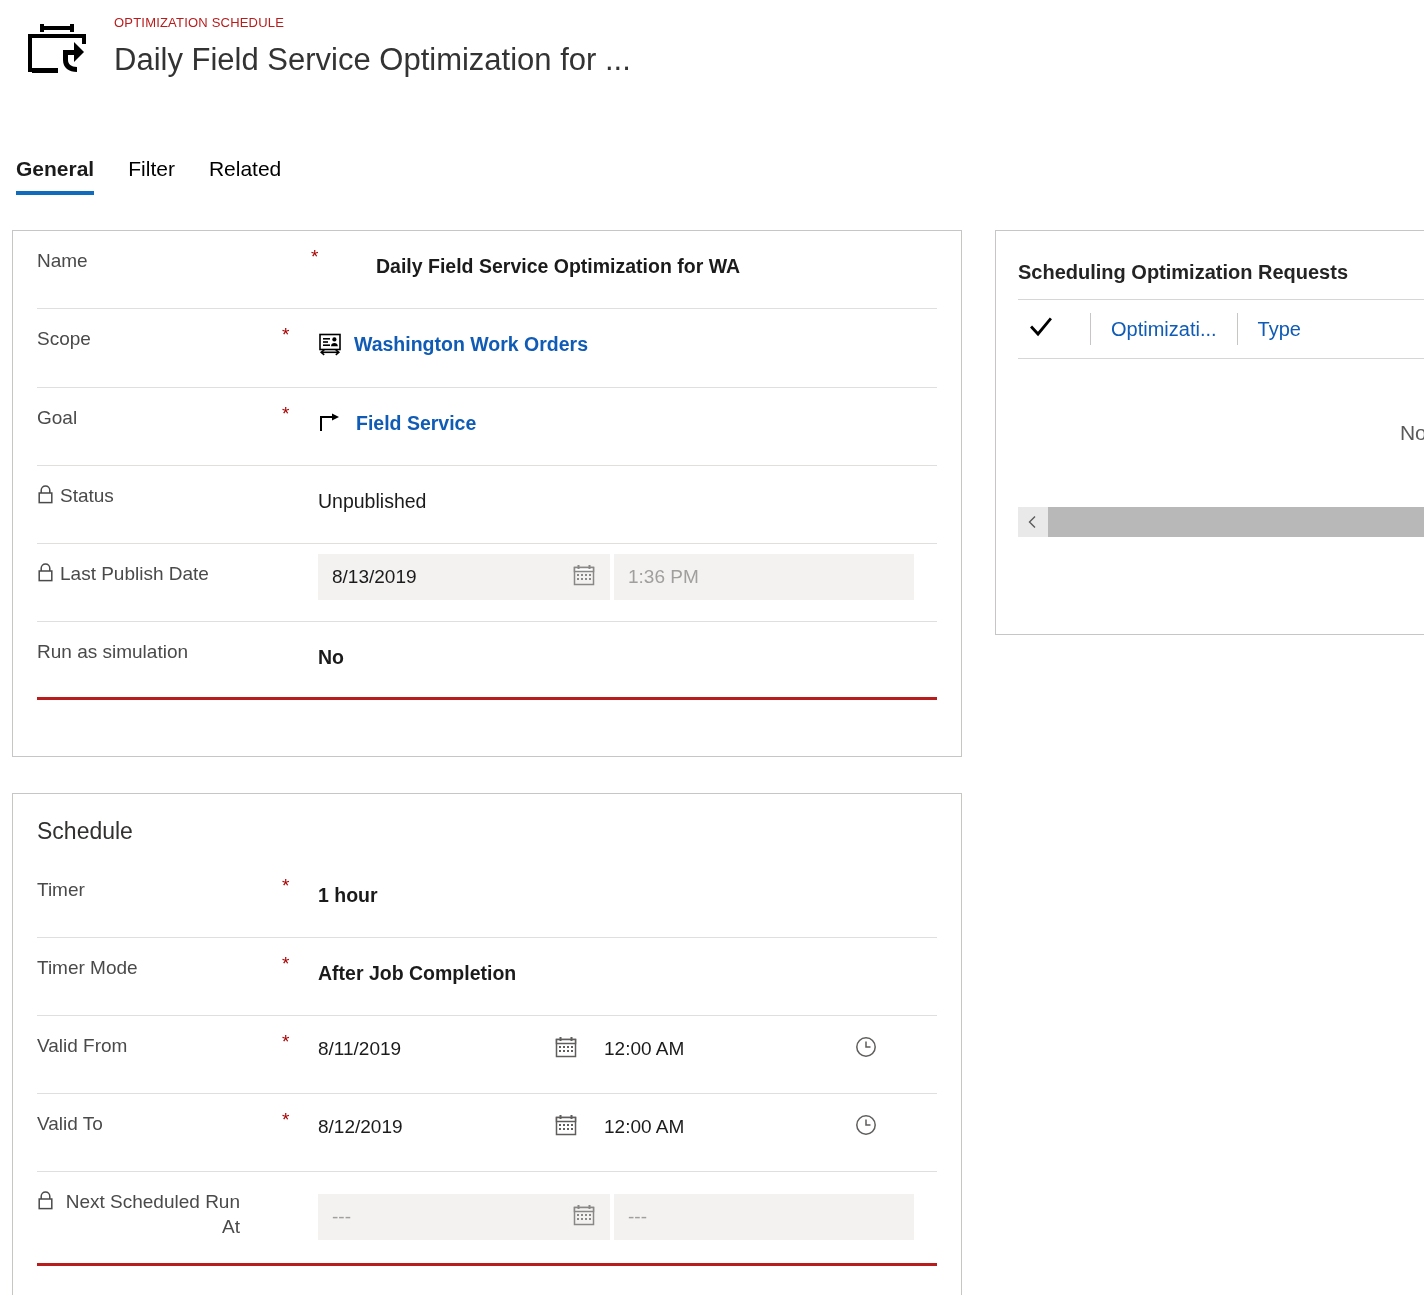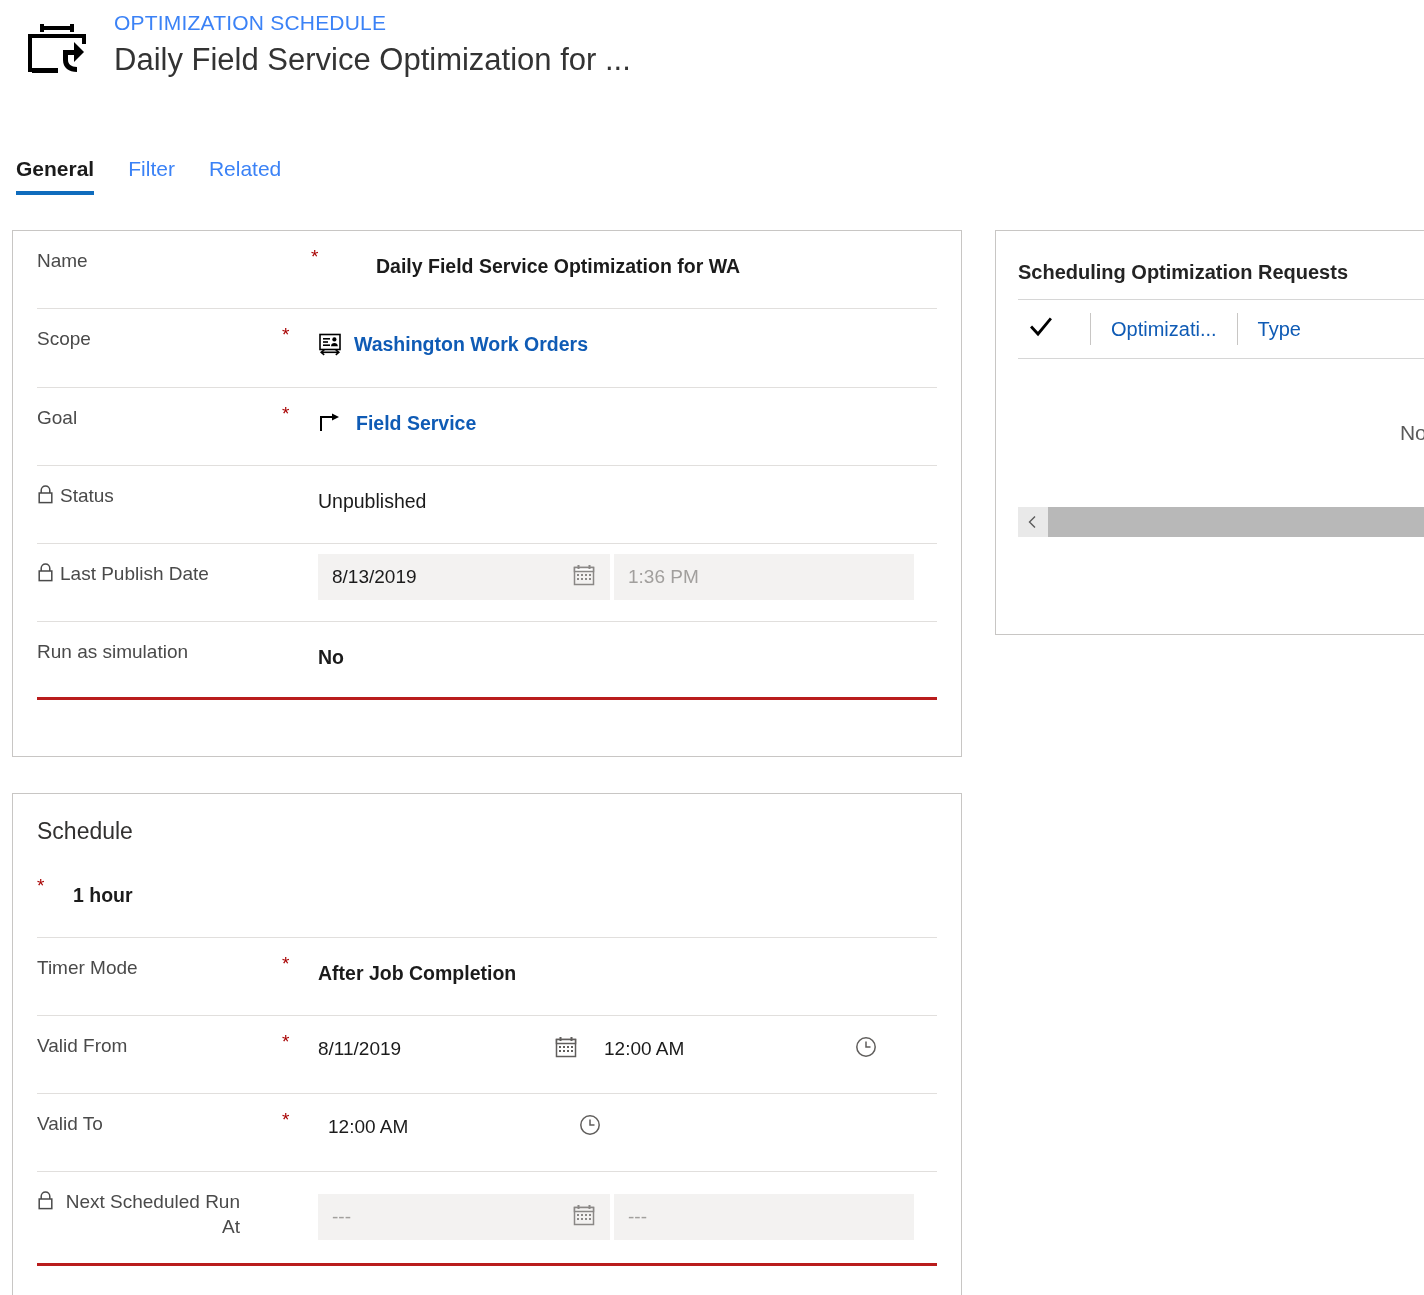--- a/index.html
+++ b/index.html
@@ -12,32 +12,32 @@
     overflow: hidden;
   }
 
   
   .header { position: absolute; left: 0; top: 0; width: 1424px; height: 120px; }
   .header-icon {
     position: absolute; left: 18px; top: 18px; width: 78px; height: 62px;
   }
   .header-text { position: absolute; left: 114px; top: 12px; }
   .entity-type {
-    font-size: 21px; color: #3b82f6; letter-spacing: .2px;
+    font-size: 13px; color: #b91c1c; letter-spacing: .2px;
     line-height: 22px; font-weight: 400;
   }
   .record-title {
     font-size: 31px; color: #333333; font-weight: 400;
     line-height: 44px; margin-top: 4px; white-space: nowrap;
   }
 
   
   .tabs { position: absolute; left: 16px; top: 155px; height: 46px; }
   .tab {
-    display: inline-block; font-size: 21px; color: #3b82f6;
+    display: inline-block; font-size: 21px; color: #000000;
     padding: 0 0 12px 0; margin-right: 34px; position: relative; cursor: pointer;
     line-height: 28px;
   }
   .tab.active { font-weight: 700; color: #1b1b1b; }
   .tab.active::after {
     content: ""; position: absolute; left: 0; right: 0; bottom: 0;
     height: 4px; background: #0f6cbd;
   }
   .tab.active { background-image: none; }
 
@@ -256,20 +256,21 @@
     <div class="f-label">Run as simulation</div>
     <div class="req-star"></div>
     <div class="f-value">No</div>
   </div>
 </div>
 
 <div class="card" id="schedule-card">
   <div class="section-title">Schedule</div>
 
   <div class="field-row" style="height:78px;">
+    <div class="f-label">Timer</div>
     <div class="req-star">*</div>
     <div class="f-value">1 hour</div>
   </div>
 
   <div class="field-row" style="height:78px;">
     <div class="f-label">Timer Mode</div>
     <div class="req-star">*</div>
     <div class="f-value">After Job Completion</div>
   </div>
 
@@ -307,20 +308,41 @@
           </svg>
         </span>
       </div>
     </div>
   </div>
 
   <div class="field-row" style="height:78px;">
     <div class="f-label">Valid To</div>
     <div class="req-star">*</div>
     <div class="f-inputs">
+      <div class="dt-cell dt-date">
+        <span>8/12/2019</span>
+        <span>
+          <svg width="24" height="24" viewBox="0 0 24 24" xmlns="http://www.w3.org/2000/svg">
+            <rect x="2.5" y="4.5" width="19" height="17" stroke="#605e5c" stroke-width="1.5" fill="none"></rect>
+            <rect x="2.5" y="4.5" width="19" height="4" fill="#ffffff" stroke="#605e5c" stroke-width="1.5"></rect>
+            <rect x="5.5" y="2" width="2" height="4" fill="#605e5c"></rect>
+            <rect x="16.5" y="2" width="2" height="4" fill="#605e5c"></rect>
+            <g fill="#605e5c">
+              <rect x="5" y="11" width="2" height="2"></rect>
+                <rect x="9" y="11" width="2" height="2"></rect>
+              <rect x="13" y="11" width="2" height="2"></rect>
+                <rect x="17" y="11" width="2" height="2"></rect>
+              <rect x="5" y="15" width="2" height="2"></rect>
+                <rect x="9" y="15" width="2" height="2"></rect>
+              <rect x="13" y="15" width="2" height="2"></rect>
+                <rect x="17" y="15" width="2" height="2"></rect>
+            </g>
+          </svg>
+        </span>
+      </div>
       <div class="dt-cell dt-time">
         <span>12:00 AM</span>
         <span>
           <svg width="24" height="24" viewBox="0 0 24 24" xmlns="http://www.w3.org/2000/svg">
             <circle cx="12" cy="12" r="9.2" stroke="#605e5c" stroke-width="1.5" fill="none"></circle>
             <path d="M12 6.5 V12 H16.5" stroke="#605e5c" stroke-width="1.5" fill="none"></path>
           </svg>
         </span>
       </div>
     </div>

